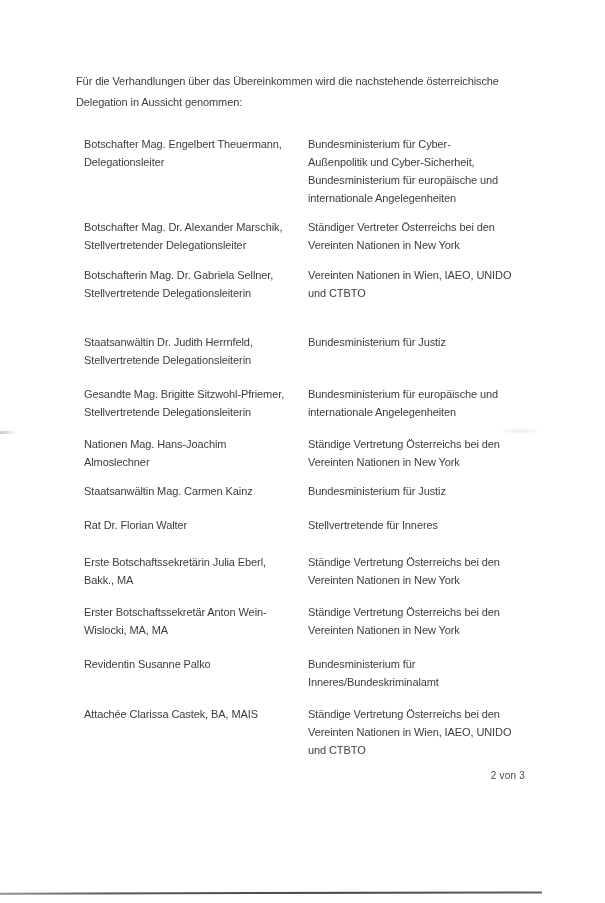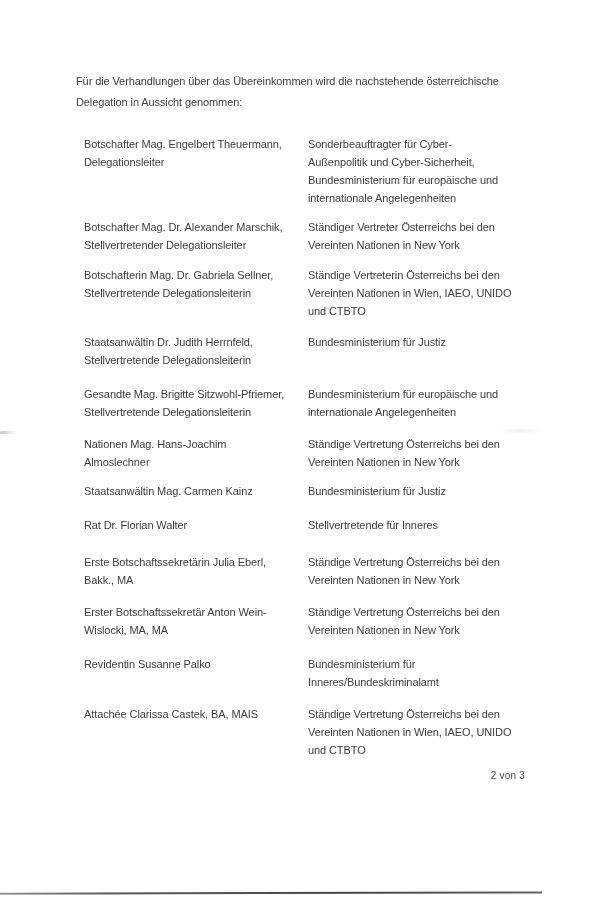--- a/index.html
+++ b/index.html
@@ -104,21 +104,21 @@
       <div>Delegation in Aussicht genommen:</div>
     </div>
 
   <div id="rows-host">
       <div class="row" style="top: 135px;">
         <div class="name-cell">
           <div>Botschafter Mag. Engelbert Theuermann,</div>
           <div>Delegationsleiter</div>
         </div>
         <div class="org-cell">
-          <div>Sonderbeauftragter für Cyber-</div>
+          <div>Bundesministerium für Cyber-</div>
           <div>Außenpolitik und Cyber-Sicherheit,</div>
           <div>Bundesministerium für europäische und</div>
           <div>internationale Angelegenheiten</div>
         </div>
       </div>
       <div class="row" style="top: 218px;">
         <div class="name-cell">
           <div>Botschafter Mag. Dr. Alexander Marschik,</div>
           <div>Stellvertretender Delegationsleiter</div>
         </div>
@@ -126,21 +126,20 @@
           <div>Ständiger Vertreter Österreichs bei den</div>
           <div>Vereinten Nationen in New York</div>
         </div>
       </div>
       <div class="row" style="top: 266px;">
         <div class="name-cell">
           <div>Botschafterin Mag. Dr. Gabriela Sellner,</div>
           <div>Stellvertretende Delegationsleiterin</div>
         </div>
         <div class="org-cell">
-          <div>Ständige Vertreterin Österreichs bei den</div>
           <div>Vereinten Nationen in Wien, IAEO, UNIDO</div>
           <div>und CTBTO</div>
         </div>
       </div>
       <div class="row" style="top: 333px;">
         <div class="name-cell">
           <div>Staatsanwältin Dr. Judith Herrnfeld,</div>
           <div>Stellvertretende Delegationsleiterin</div>
         </div>
         <div class="org-cell">

